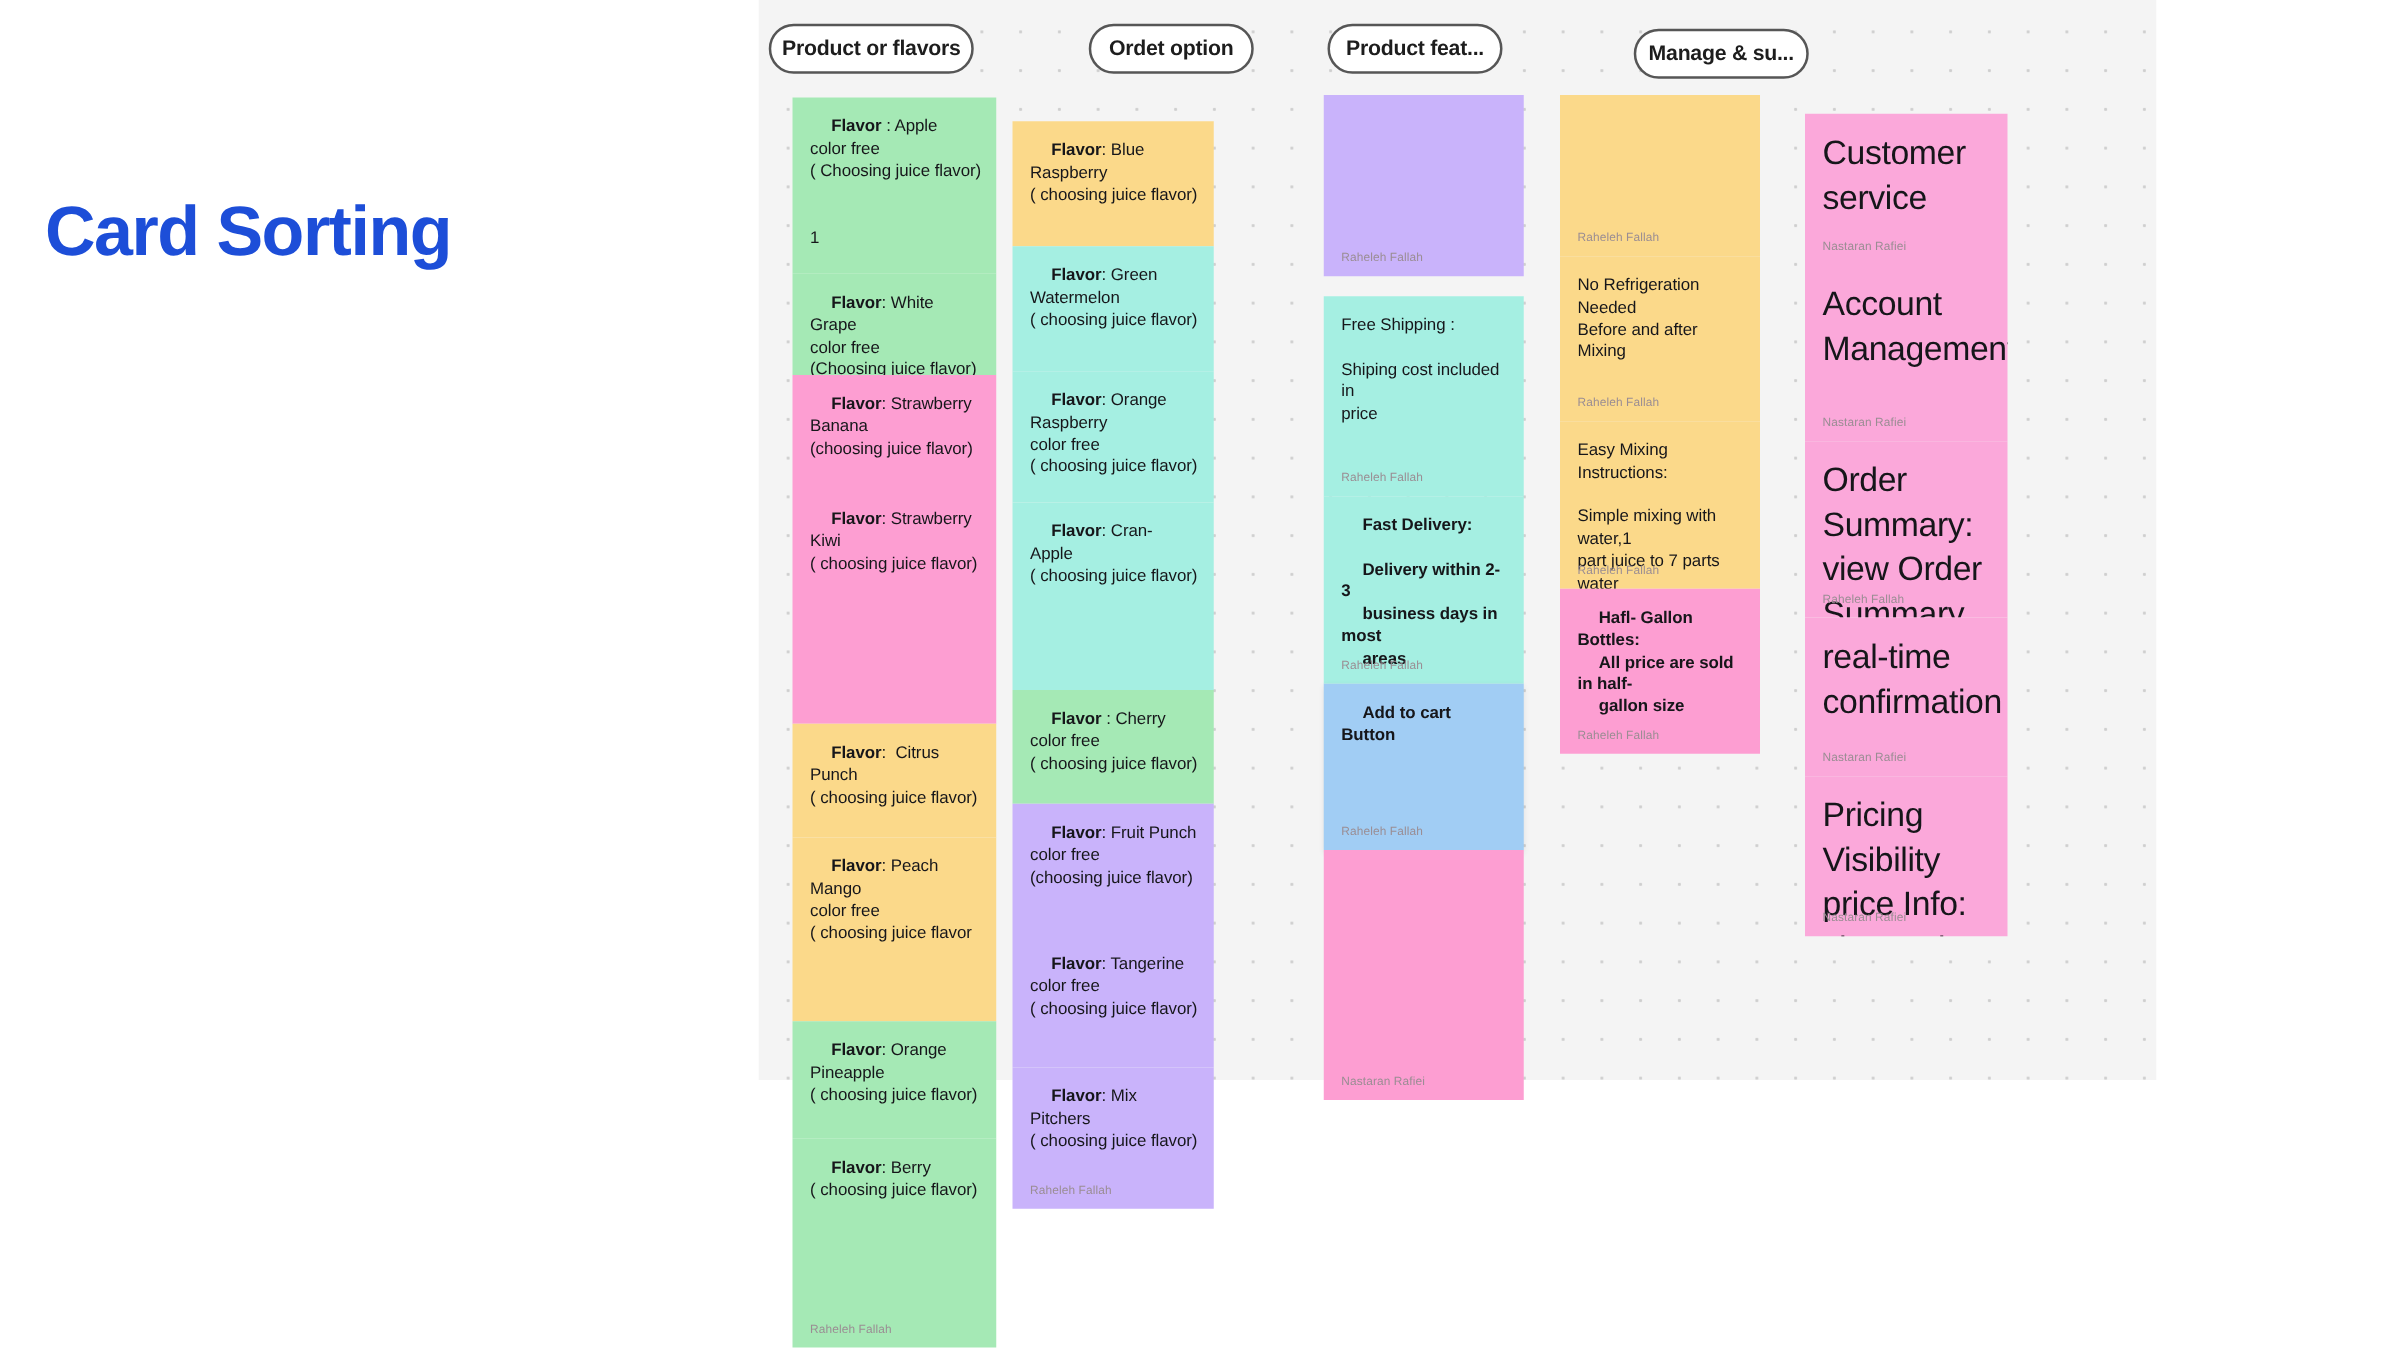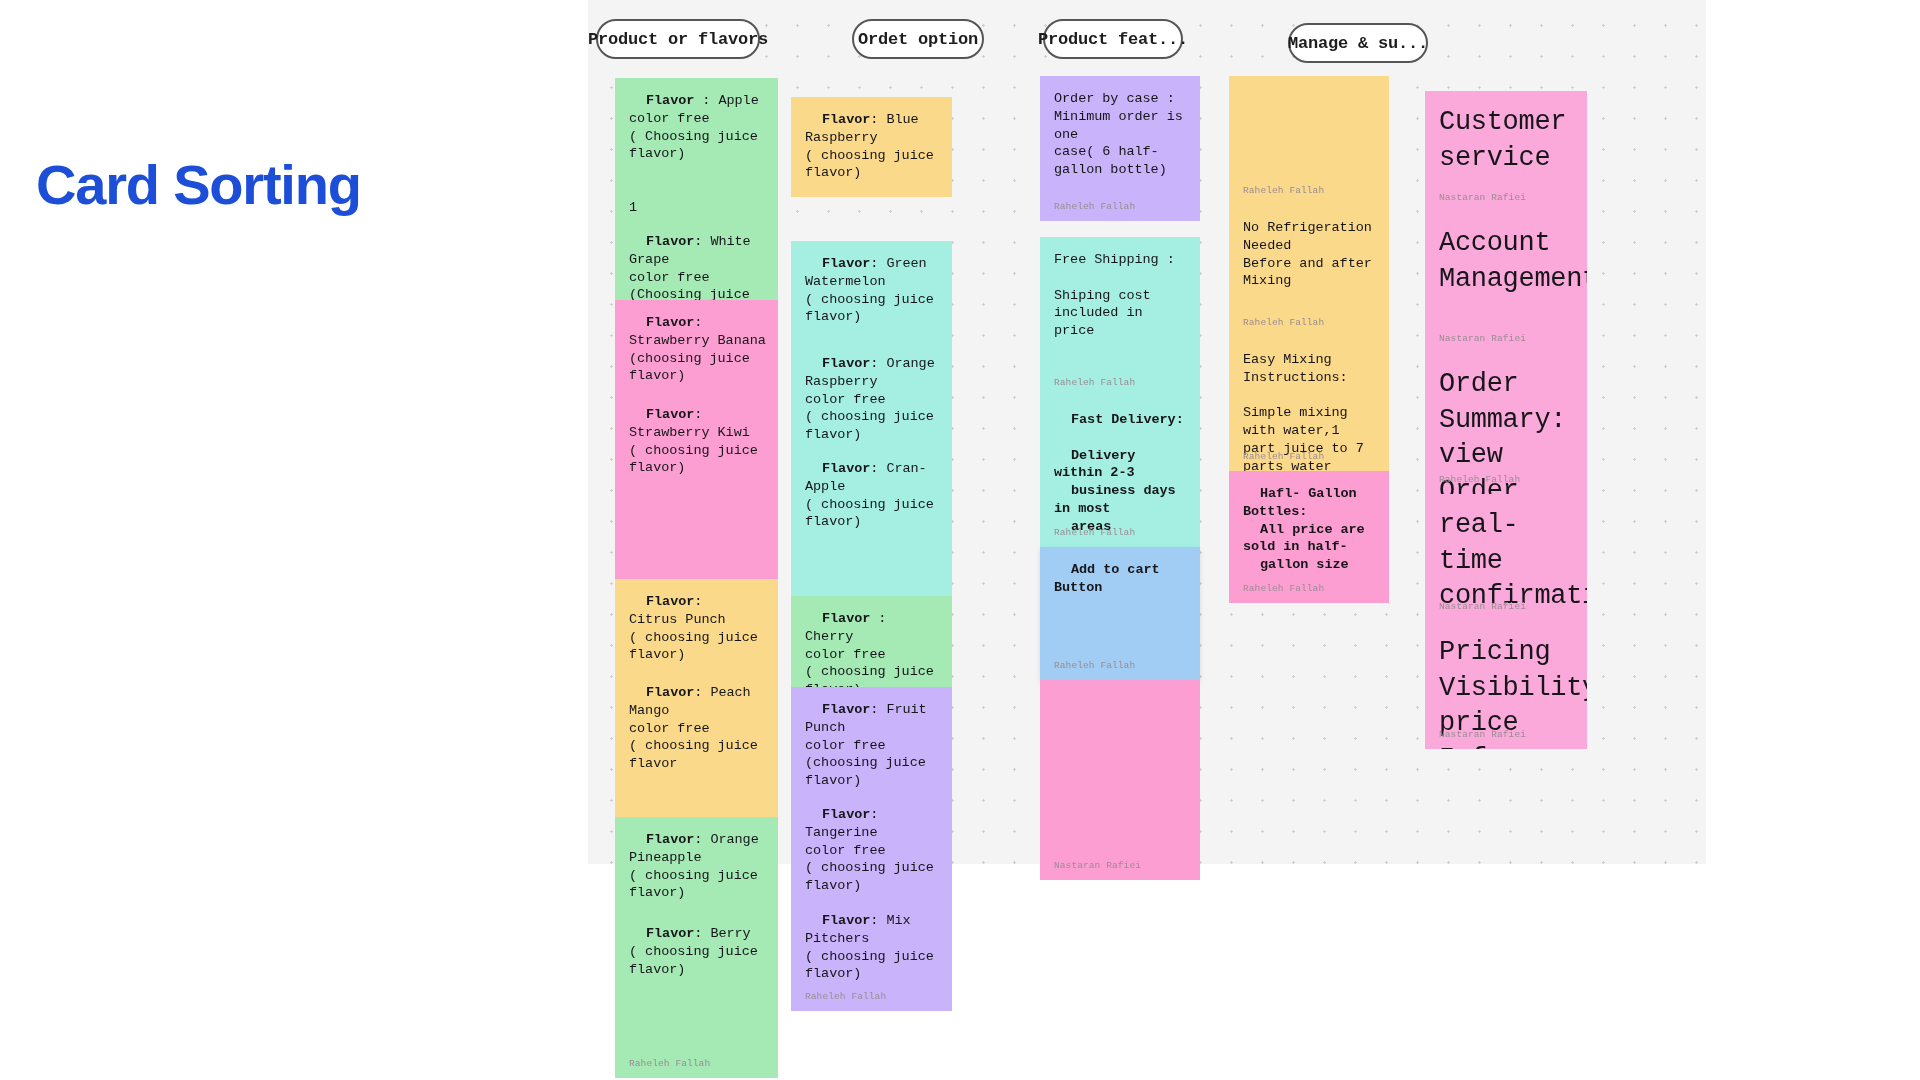--- a/index.html
+++ b/index.html
@@ -19,27 +19,26 @@
     font-size: 56px;
     font-weight: 700;
     letter-spacing: -1.2px;
     color: #1d4ed8;
     white-space: nowrap;
   }
 
   
   #board {
     position: absolute;
-    left: 588px; top: 0;
+    left: 607px; top: 0;
     width: 1118px; height: 864px;
     background-color: #f4f4f4;
     background-image: radial-gradient(#cfcfcf 1.1px, transparent 1.2px);
     background-size: 31px 31px;
     background-position: 8px 10px;
-    font-family: Liberation Mono, monospace;
   }
 
   
   .pill {
     position: absolute;
     background: #ffffff;
     border: 2.5px solid #565656;
     border-radius: 40px;
     height: 40px;
     display: flex;
@@ -144,21 +143,21 @@
 ( choosing juice flavor)</div>
           <div class="author">Raheleh Fallah</div>
         </div>
       </div>
 
     <div class="stack" style="left:203px; top:97px; width:161px;">
         <div class="card" style="background: rgb(251, 217, 138); height: 100px;">
           <div class="body"><b>Flavor</b>: Blue Raspberry
 ( choosing juice flavor)</div>
         </div>
-        <div class="card" style="background: rgb(165, 239, 226); height: 100px; margin-top: 44px;">
+        <div class="card" style="background: rgb(165, 239, 226); height: 100px;">
           <div class="body"><b>Flavor</b>: Green Watermelon
 ( choosing juice flavor)</div>
         </div>
         <div class="card" style="background: rgb(165, 239, 226); height: 105px;">
           <div class="body"><b>Flavor</b>: Orange Raspberry
 color free
 ( choosing juice flavor)</div>
         </div>
         <div class="card" style="background: rgb(165, 239, 226); height: 150px;">
           <div class="body"><b>Flavor</b>: Cran- Apple
@@ -181,23 +180,20 @@
         </div>
         <div class="card" style="background: rgb(201, 179, 251); height: 113px;">
           <div class="body"><b>Flavor</b>: Mix Pitchers
 ( choosing juice flavor)</div>
           <div class="author">Raheleh Fallah</div>
         </div>
       </div>
 
     <div class="stack" style="left:452px; top:76px; width:160px;">
         <div class="card" style="background: rgb(201, 179, 251); height: 145px;">
-          <div class="body">Order by case :
-Minimum order is one
-case( 6 half- gallon bottle)</div>
           <div class="author">Raheleh Fallah</div>
         </div>
         <div class="card" style="background: rgb(165, 239, 226); height: 160px; margin-top: 16px;">
           <div class="body">Free Shipping :
 
 Shiping cost included in
 price</div>
           <div class="author">Raheleh Fallah</div>
         </div>
         <div class="card" style="background: rgb(165, 239, 226); height: 150px;">

